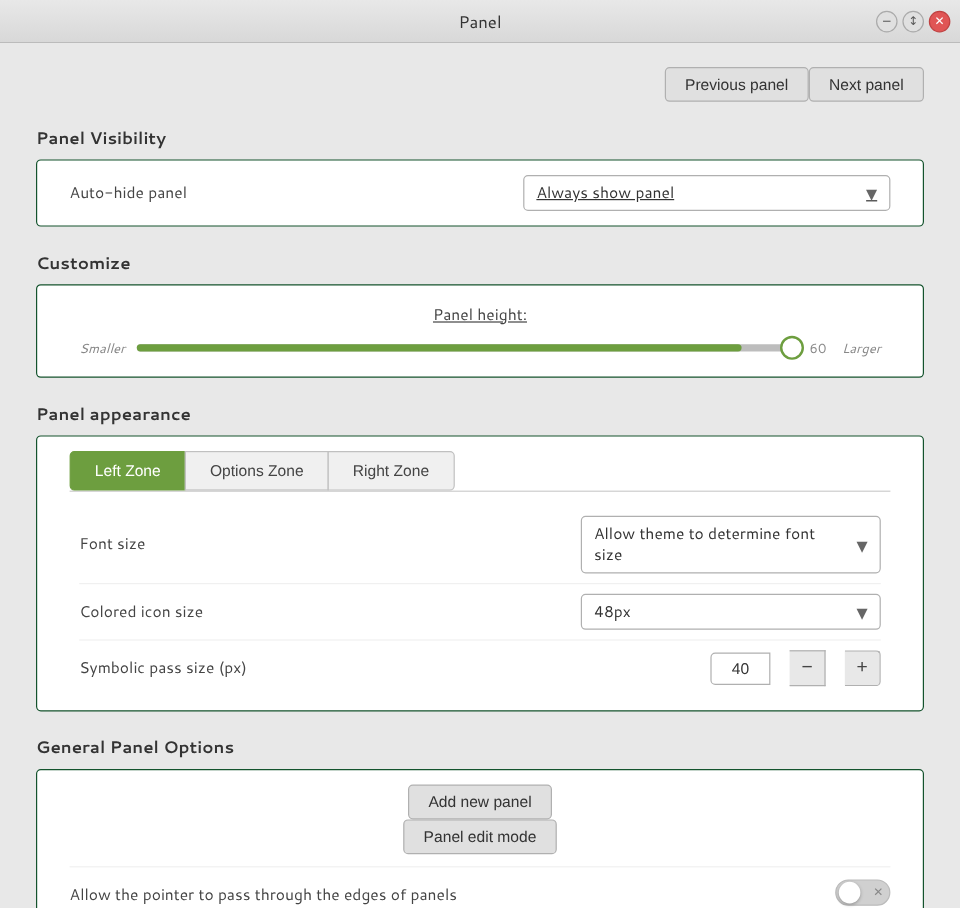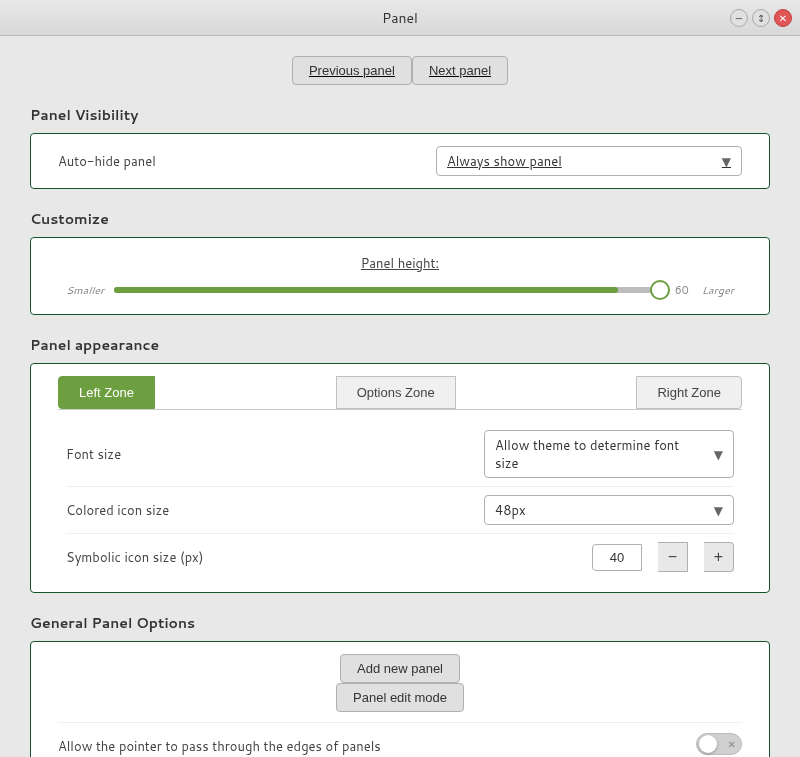--- a/index.html
+++ b/index.html
@@ -51,23 +51,22 @@
       border-color: #c04040;
     }
     .main-content {
       background: #e8e8e8;
       padding: 20px 30px;
       height: calc(757px - 36px);
       overflow-y: auto;
     }
     .nav-buttons {
       display: flex;
-      justify-content: center;
+      justify-content: flex-end;
       margin-bottom: 20px;
-      text-decoration: underline;
     }
     .btn {
       padding: 6px 16px;
       background: #e0e0e0;
       border: 1px solid #b0b0b0;
       border-radius: 4px;
       cursor: pointer;
       font-size: 13px;
       color: #333;
     }
@@ -163,21 +162,20 @@
     .slider-value {
       font-size: 11px;
       color: #888;
       min-width: 20px;
       text-align: center;
     }
     .tabs-row {
       display: flex;
       border-bottom: 1px solid #ccc;
       margin-bottom: 12px;
-      justify-content: space-between;
     }
     .tab-btn {
       padding: 8px 20px;
       border: 1px solid #c0c0c0;
       background: #f0f0f0;
       cursor: pointer;
       font-size: 13px;
       color: #444;
       margin-right: -1px;
     }
@@ -362,21 +360,21 @@
         </div>
       </div>
       <div class="appearance-row">
         <span class="appearance-row-label">Colored icon size</span>
         <div class="dropdown-sm">
           <span>48px</span>
           <span class="dropdown-arrow">▼</span>
         </div>
       </div>
       <div class="appearance-row">
-        <span class="appearance-row-label">Symbolic icon size (px)</span>
+        <span class="appearance-row-label">Symbolic pass size (px)</span>
         <div class="spinner-row">
           <input class="spinner-input" type="text" value="40" style="">
           <button class="spinner-btn minus">−</button>
           <button class="spinner-btn plus">+</button>
         </div>
       </div>
     </div>
   </div>
 
   <div class="section-title">General Panel Options</div>

